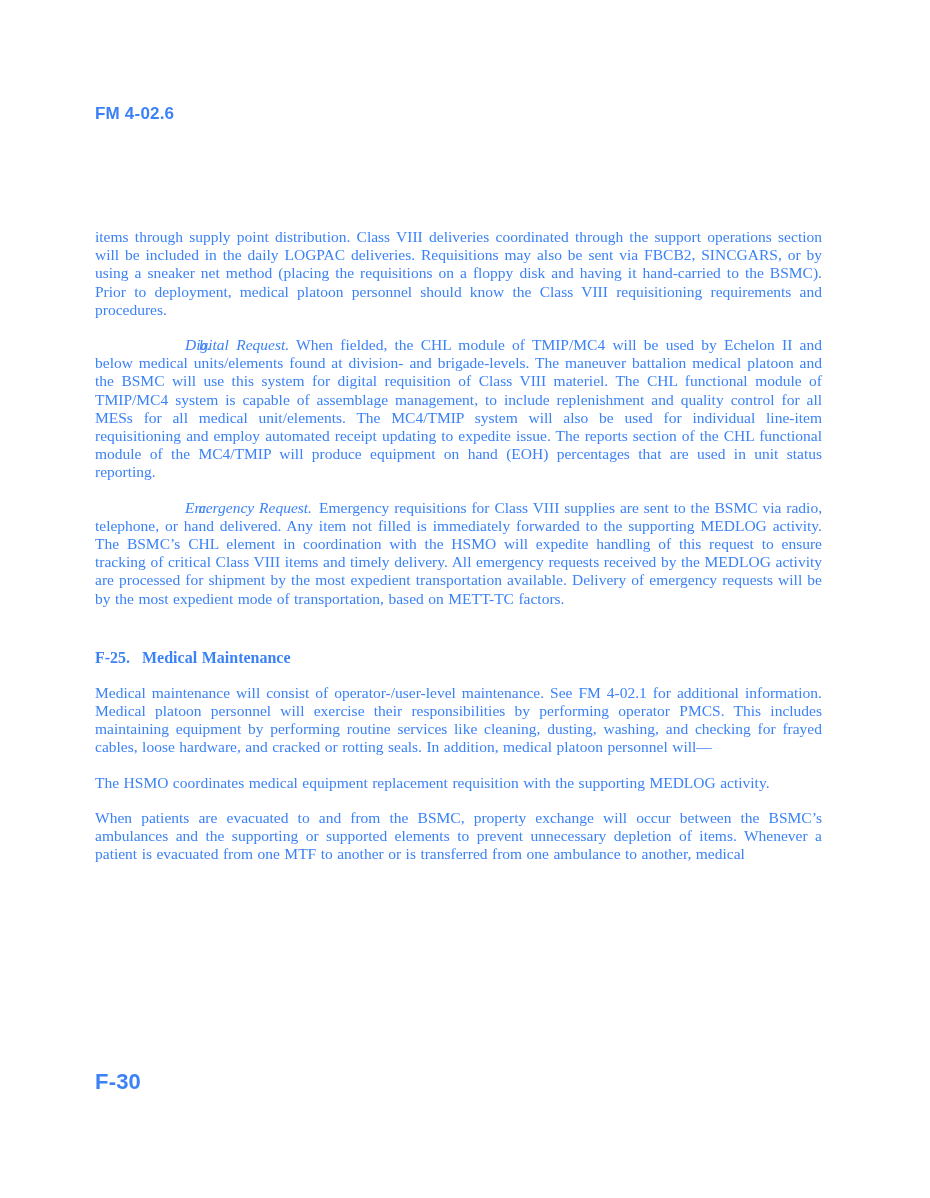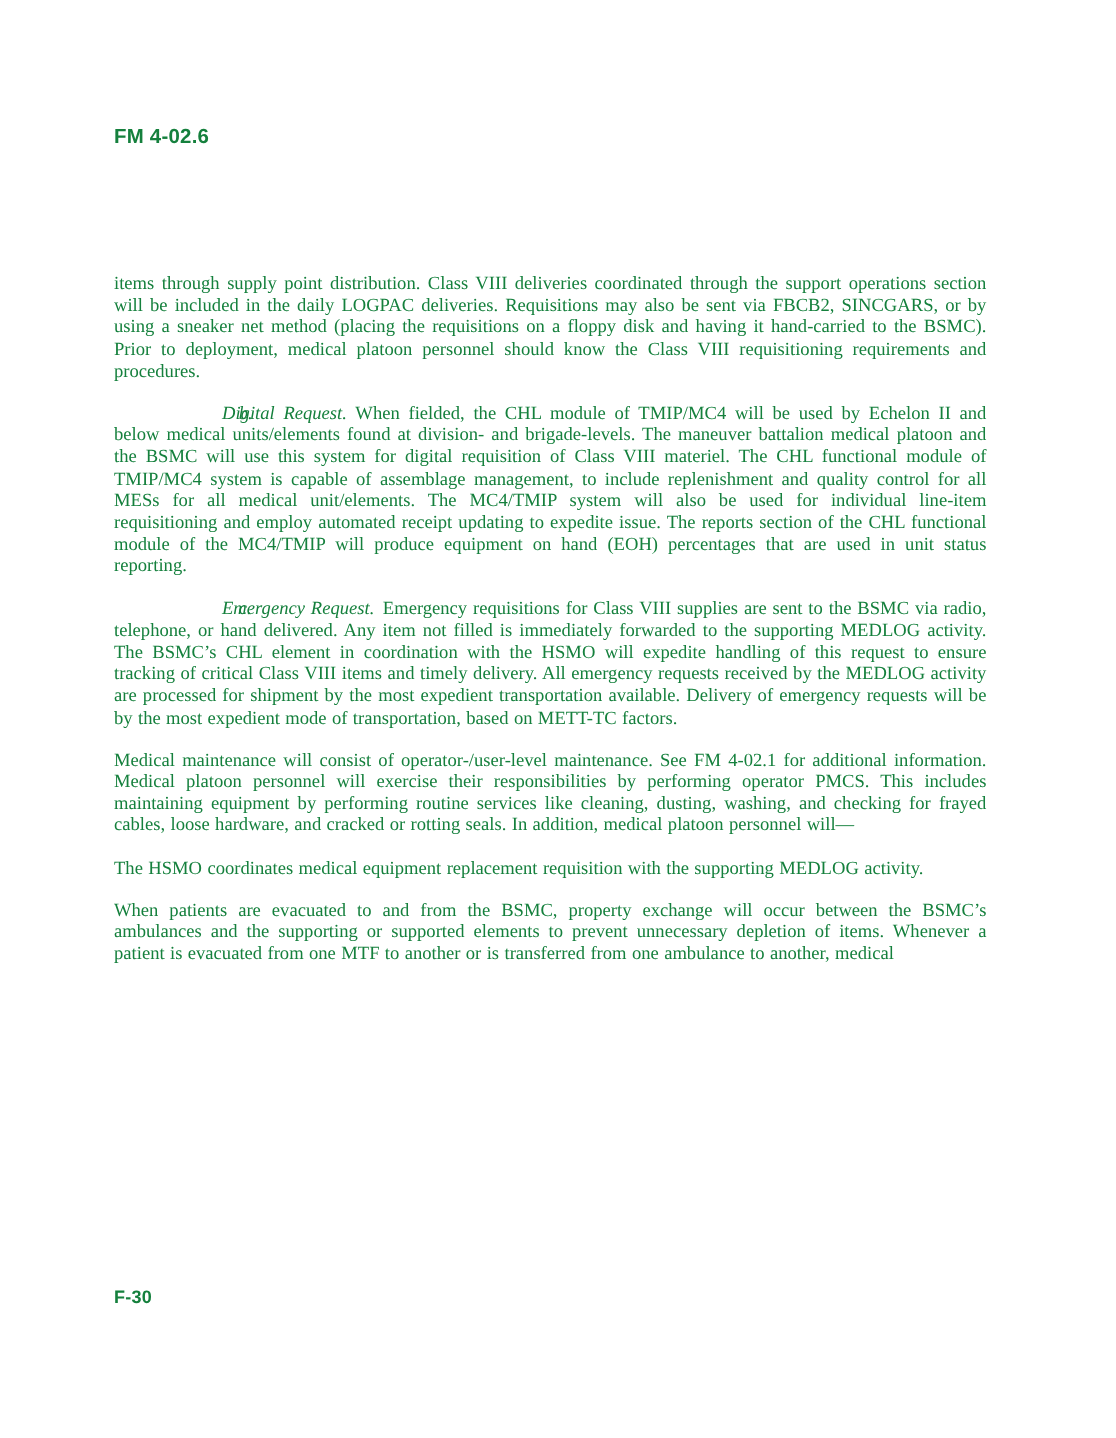--- a/index.html
+++ b/index.html
@@ -5,41 +5,41 @@
   html, body {
     margin: 0;
     padding: 0;
     background: #ffffff;
   }
   .page {
     position: relative;
     width: 930px;
     height: 1198px;
     background: #ffffff;
-    color: #15803d;
+    color: #3b82f6;
     font-family: "Liberation Serif", serif;
     overflow: hidden;
   }
   .running-header {
     position: absolute;
     left: 95px;
     top: 105px;
     font-family: "Liberation Sans", sans-serif;
     font-weight: bold;
     font-size: 17px;
     line-height: 17px;
     letter-spacing: 0.2px;
   }
   .running-footer {
     position: absolute;
     left: 95px;
     top: 1073px;
     font-family: "Liberation Sans", sans-serif;
     font-weight: bold;
-    font-size: 15px;
+    font-size: 22px;
     line-height: 17px;
     letter-spacing: 0.2px;
   }
   .content {
     position: absolute;
     left: 95px;
     top: 228px;
     width: 727px;
     font-size: 15.5px;
     line-height: 18.2px;
@@ -87,20 +87,21 @@
   <div class="running-header">FM 4-02.6</div>
 
   <div class="content">
 
     <p class="para">items through supply point distribution.  Class VIII deliveries coordinated through the support operations section will be included in the daily LOGPAC deliveries.  Requisitions may also be sent via FBCB2, SINCGARS, or by using a sneaker net method (placing the requisitions on a floppy disk and having it hand-carried to the BSMC).  Prior to deployment, medical platoon personnel should know the Class VIII requisitioning requirements and procedures.</p>
 
     <p class="para sub"><span class="run-label">b.</span><span class="run-title">Digital Request.</span><span>When fielded, the CHL module of TMIP/MC4 will be used by Echelon II and below medical units/elements found at division- and brigade-levels.  The maneuver battalion medical platoon and the BSMC will use this system for digital requisition of Class VIII materiel.  The CHL functional module of TMIP/MC4 system is capable of assemblage management, to include replenishment and quality control for all MESs for all medical unit/elements.  The MC4/TMIP system will also be used for individual line-item requisitioning and employ automated receipt updating to expedite issue.  The reports section of the CHL functional module of the MC4/TMIP will produce equipment on hand (EOH) percentages that are used in unit status reporting.</span></p>
 
     <p class="para sub"><span class="run-label">c.</span><span class="run-title">Emergency Request.</span><span>Emergency requisitions for Class VIII supplies are sent to the BSMC via radio, telephone, or hand delivered.  Any item not filled is immediately forwarded to the supporting MEDLOG activity.  The BSMC’s CHL element in coordination with the HSMO will expedite handling of this request to ensure tracking of critical Class VIII items and timely delivery.  All emergency requests received by the MEDLOG activity are processed for shipment by the most expedient transportation available.  Delivery of emergency requests will be by the most expedient mode of transportation, based on METT-TC factors.</span></p>
 
+    <h2 class="section-heading"><span class="sec-num">F-25.</span><span>Medical Maintenance</span></h2>
 
     <p class="para">Medical maintenance will consist of operator-/user-level maintenance.  See FM 4-02.1 for additional information.  Medical platoon personnel will exercise their responsibilities by performing operator PMCS. This includes maintaining equipment by performing routine services like cleaning, dusting, washing, and checking for frayed cables, loose hardware, and cracked or rotting seals.  In addition, medical platoon personnel will—</p>
 
 
 
     <p class="para">The HSMO coordinates medical equipment replacement requisition with the supporting MEDLOG activity.</p>
 
 
     <p class="para">When patients are evacuated to and from the BSMC, property exchange will occur between the BSMC’s ambulances and the supporting or supported elements to prevent unnecessary depletion of items.  Whenever a patient is evacuated from one MTF to another or is transferred from one ambulance to another, medical</p>
 

